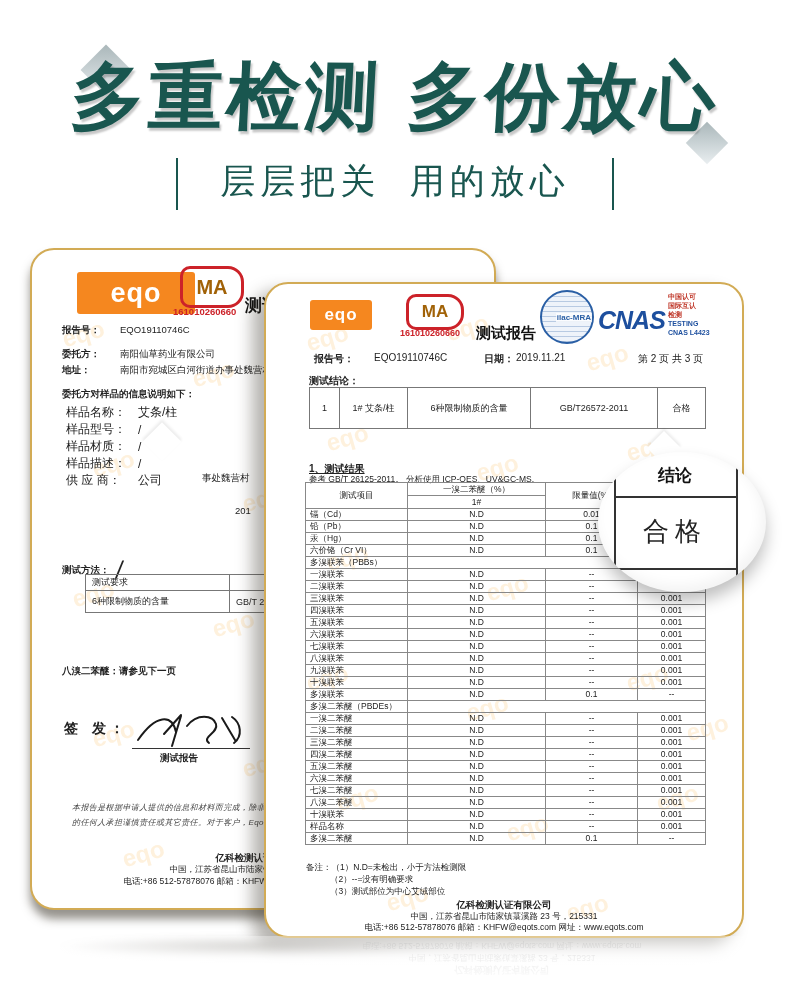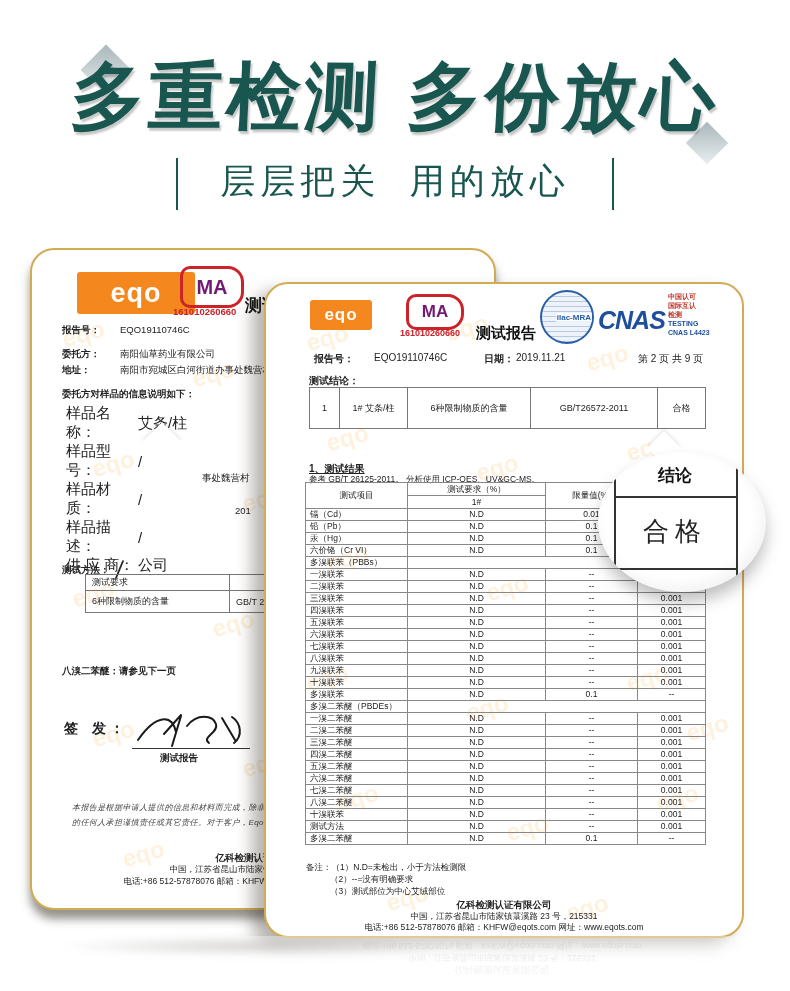--- a/index.html
+++ b/index.html
@@ -19,38 +19,38 @@
   #subtitle-text{font-size:35px;color:#19564f;letter-spacing:5px;margin:0 42px;font-weight:500;white-space:pre;}
 
   
   .cert{position:absolute;background:#fff;border:2px solid #d2ab55;border-radius:24px;overflow:hidden;}
   #cert-back{left:30px;top:248px;width:462px;height:658px;z-index:1;box-shadow:0 9px 10px rgba(45,40,28,.5);}
   #cert-front{left:264px;top:282px;width:476px;height:652px;z-index:3;box-shadow:-12px 9px 16px rgba(45,40,28,.35);}
   .wm{position:absolute;font-size:24px;font-weight:bold;color:rgba(245,158,30,.15);transform:rotate(-16deg);pointer-events:none;}
 
   
   .eqo-logo{position:absolute;background:#f5871f;color:#fff;font-weight:bold;display:flex;align-items:center;justify-content:center;border-radius:3px;letter-spacing:1px;}
-  .cma-box{position:absolute;border:3px solid #cc2229;border-radius:10px 16px 16px 10px;color:#701a75;font-weight:900;display:flex;align-items:center;justify-content:center;}
+  .cma-box{position:absolute;border:3px solid #cc2229;border-radius:10px 16px 16px 10px;color:#a16207;font-weight:900;display:flex;align-items:center;justify-content:center;}
   .cma-num{position:absolute;color:#cc2229;font-weight:bold;}
   .report-title{position:absolute;font-weight:900;color:#111;white-space:nowrap;}
   .ilac{position:absolute;border-radius:50%;border:2px solid #2a5fa5;background:
      repeating-linear-gradient(0deg,rgba(42,95,165,.28) 0 1px,transparent 1px 5px),#eef3fa;
      display:flex;align-items:center;justify-content:flex-end;}
   .ilac span{background:rgba(255,255,255,.75);color:#2a5fa5;font-weight:bold;font-size:8px;padding:0 1px;}
   .cnas-word{position:absolute;color:#1d4f9e;font-weight:900;font-style:italic;letter-spacing:-1px;}
   .cnas-lines{position:absolute;font-size:7px;line-height:9px;font-weight:bold;}
   .cnas-lines div:nth-child(-n+3){color:#c0392b;}
   .cnas-lines div:nth-child(n+4){color:#1d4f9e;}
 
   
   .lbl{font-weight:bold;}
 
   
   #cert-back .field{position:absolute;font-size:9.5px;white-space:nowrap;}
-  #sample-list{position:absolute;left:34px;top:154px;border-collapse:collapse;font-size:15px;}
+  #sample-list{position:absolute;left:34px;top:154px;border-collapse:collapse;font-size:12px;}
   #sample-list td{height:17px;padding:0;}
   #sample-list td[data-col="label"]{width:72px;font-weight:500;}
   #mini-table{position:absolute;left:53px;top:324px;width:372px;border-collapse:collapse;font-size:9px;table-layout:fixed;}
   #mini-table td{border:1px solid #777;padding:0 6px;}
   #mini-table .h td{height:15px;}
   #mini-table .r td{height:21px;}
   .sig-line{position:absolute;border-bottom:1px solid #333;}
   .disc{position:absolute;font-size:8px;font-style:italic;color:#444;white-space:nowrap;letter-spacing:.4px;}
   .cert-footer{position:absolute;left:0;width:100%;text-align:center;white-space:nowrap;}
 
@@ -231,21 +231,21 @@
       <div data-name="cnas-line">国际互认</div>
       <div data-name="cnas-line">检测</div>
       <div data-name="cnas-line">TESTING</div>
       <div data-name="cnas-line">CNAS L4423</div>
     </div>
 
     <div class="field lbl" style="left:48px;top:68px;" data-name="report-no-label">报告号：</div>
     <div class="field" style="left:108px;top:68px;" data-name="report-no-value">EQO19110746C</div>
     <div class="field lbl" style="left:218px;top:68px;" data-name="date-label">日期：</div>
     <div class="field" style="left:250px;top:68px;" data-name="date-value">2019.11.21</div>
-    <div class="field" style="left:372px;top:68px;" data-name="page-indicator">第 2 页 共 9 页</div>
+    <div class="field" style="left:372px;top:68px;" data-name="page-indicator">第 2 页 共 3 页</div>
 
     <div class="field lbl" style="left:43px;top:90px;" data-name="conclusion-heading">测试结论：</div>
     <table id="conclusion-table" data-name="conclusion-table">
       <colgroup>
           <col style="width:30px">
           <col style="width:68px">
           <col style="width:123px">
           <col style="width:127px">
           <col style="width:48px">
         </colgroup>
@@ -266,21 +266,21 @@
     <table id="results-table" data-name="results-table">
       <colgroup>
           <col style="width:102px">
           <col style="width:138px">
           <col style="width:92px">
           <col style="width:68px">
         </colgroup>
       <thead>
         <tr data-name="table-header-row">
           <td rowspan="2" data-name="header-cell">测试项目</td>
-          <td data-name="header-cell">测试要求（%）</td>
+          <td data-name="header-cell">一溴二苯醚（%）</td>
           <td rowspan="2" data-name="header-cell">限量值(%)</td>
           <td rowspan="2" data-name="header-cell"></td>
         </tr>
         <tr data-name="table-header-row">
           <td data-name="header-cell">1#</td>
         </tr>
       </thead>
       <tbody>
           <tr data-name="table-row">
             <td data-col="item" data-name="table-cell">镉（Cd）</td>
@@ -428,21 +428,21 @@
             <td data-col="limit" data-name="table-cell">--</td>
             <td data-col="mdl" data-name="table-cell">0.001</td>
           </tr>
           <tr data-name="table-row">
             <td data-col="item" data-name="table-cell">十溴联苯</td>
             <td data-col="result" data-name="table-cell">N.D</td>
             <td data-col="limit" data-name="table-cell">--</td>
             <td data-col="mdl" data-name="table-cell">0.001</td>
           </tr>
           <tr data-name="table-row">
-            <td data-col="item" data-name="table-cell">测试方法</td>
+            <td data-col="item" data-name="table-cell">样品名称</td>
             <td data-col="result" data-name="table-cell">N.D</td>
             <td data-col="limit" data-name="table-cell">--</td>
             <td data-col="mdl" data-name="table-cell">0.001</td>
           </tr>
           <tr data-name="table-row">
             <td data-col="item" data-name="table-cell">多溴二苯醚</td>
             <td data-col="result" data-name="table-cell">N.D</td>
             <td data-col="limit" data-name="table-cell">0.1</td>
             <td data-col="mdl" data-name="table-cell">--</td>
           </tr>

